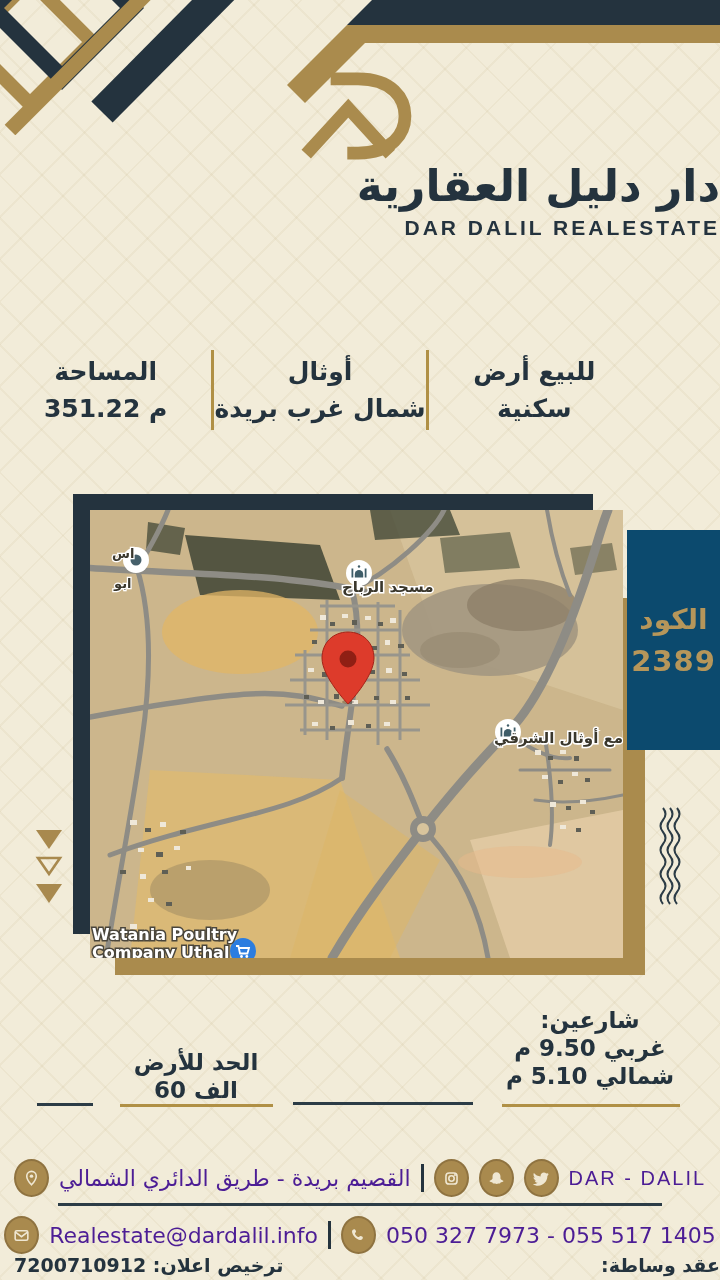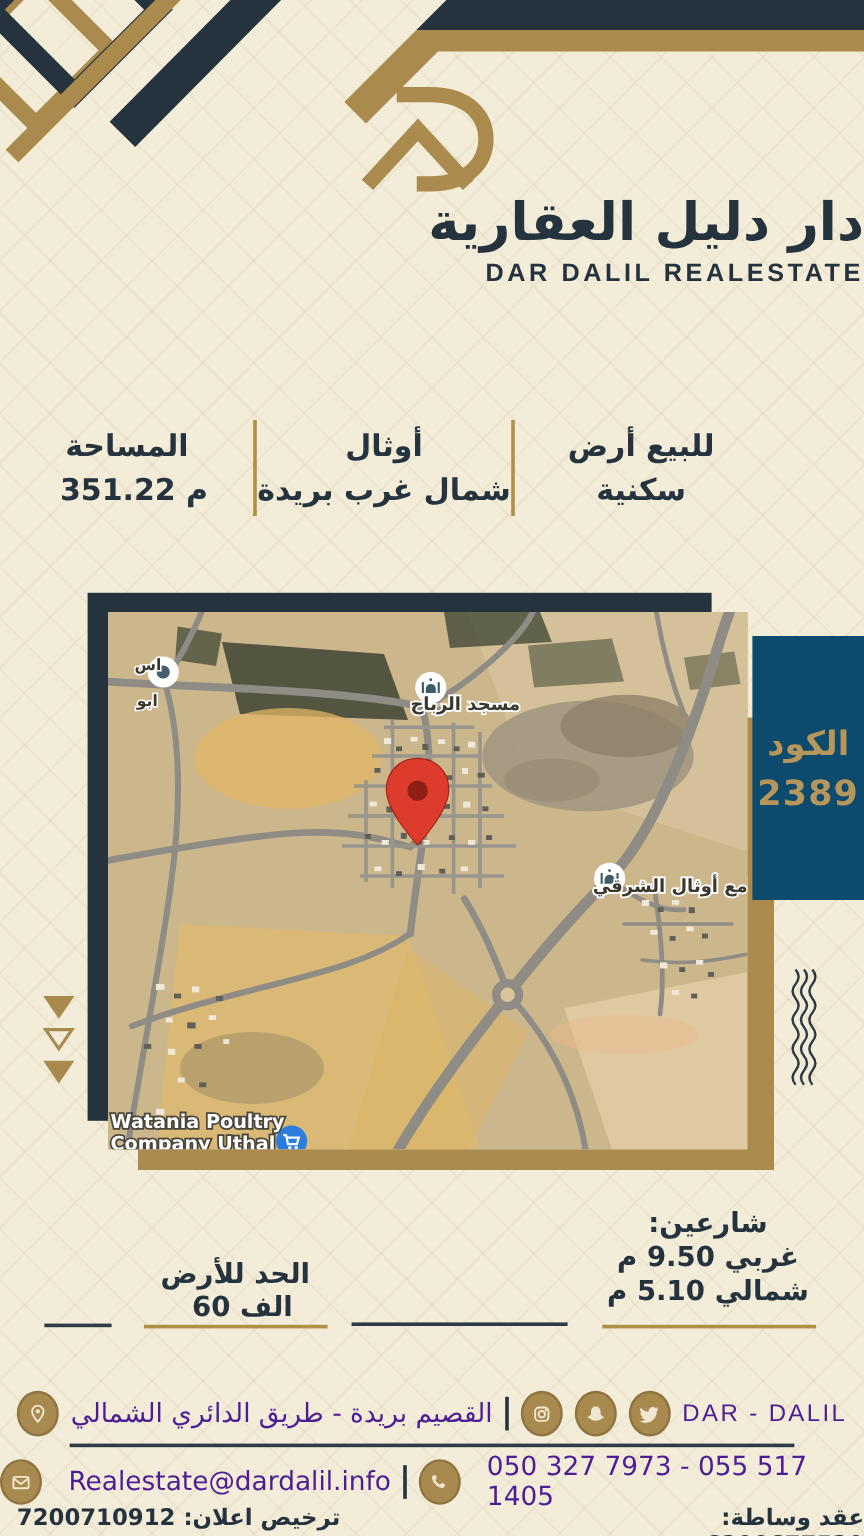--- a/index.html
+++ b/index.html
@@ -50,21 +50,21 @@
   #footer-row2{top:1214px;height:42px;gap:10px;}
   .gold-oval{width:31px;height:34px;border-radius:50%;background:#a98a4e;
      border:2px solid #8f7340;display:flex;align-items:center;justify-content:center;flex:0 0 auto;}
   .gold-oval svg{width:19px;height:19px;}
   .f-text{font-weight:normal;color:#4c1d95;font-size:22px;}
   .f-bar{width:3px;height:28px;background:#24333e;}
   #brand-name{font-family:"Liberation Sans","DejaVu Sans",sans-serif;letter-spacing:2px;font-size:20px;}
   #footer-line{left:58px;top:1203px;width:604px;height:3px;background:#2c3c46;}
   #lic-right{left:470px;top:1254px;font-size:19px;font-weight:bold;color:#24333e;direction:rtl;}
   #lic-left{left:14px;top:1254px;font-size:19px;font-weight:bold;color:#24333e;direction:rtl;}
-  .ltr{direction:ltr;unicode-bidi:embed;padding-left:12px;}
+  .ltr{direction:ltr;unicode-bidi:embed;}
   svg text{font-family:"DejaVu Sans",sans-serif;}
 </style>
 </head>
 <body>
 
 <div class="page">
 
   <svg id="top-decor" class="abs" viewBox="0 0 720 135" width="720" height="135" style="overflow:hidden">
     <path d="M30,-20 L92,42 L30,104 L-32,42 Z" fill="none" stroke="#aa8b4d" stroke-width="14"></path>
     <path d="M62,-62 L132,8 L62,78 L-8,8 Z" fill="none" stroke="#24333e" stroke-width="17"></path>

